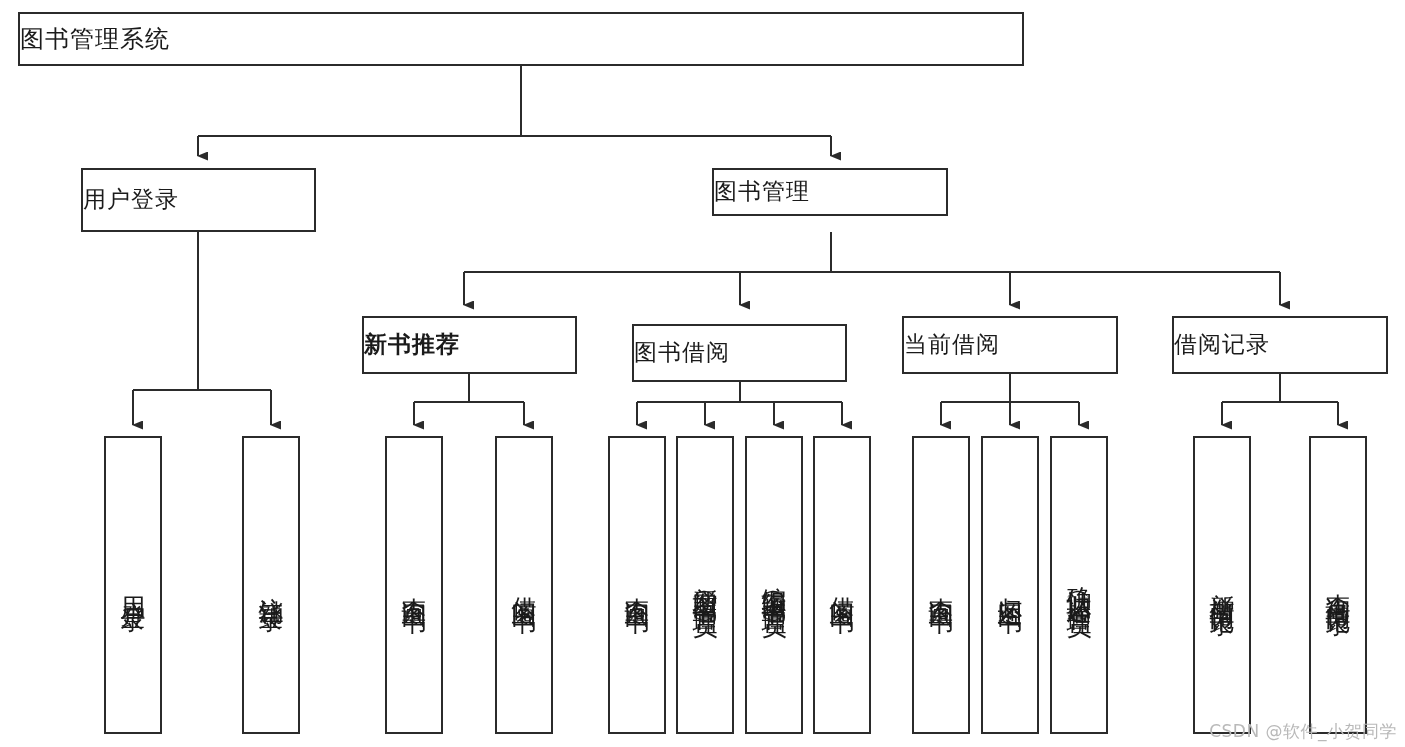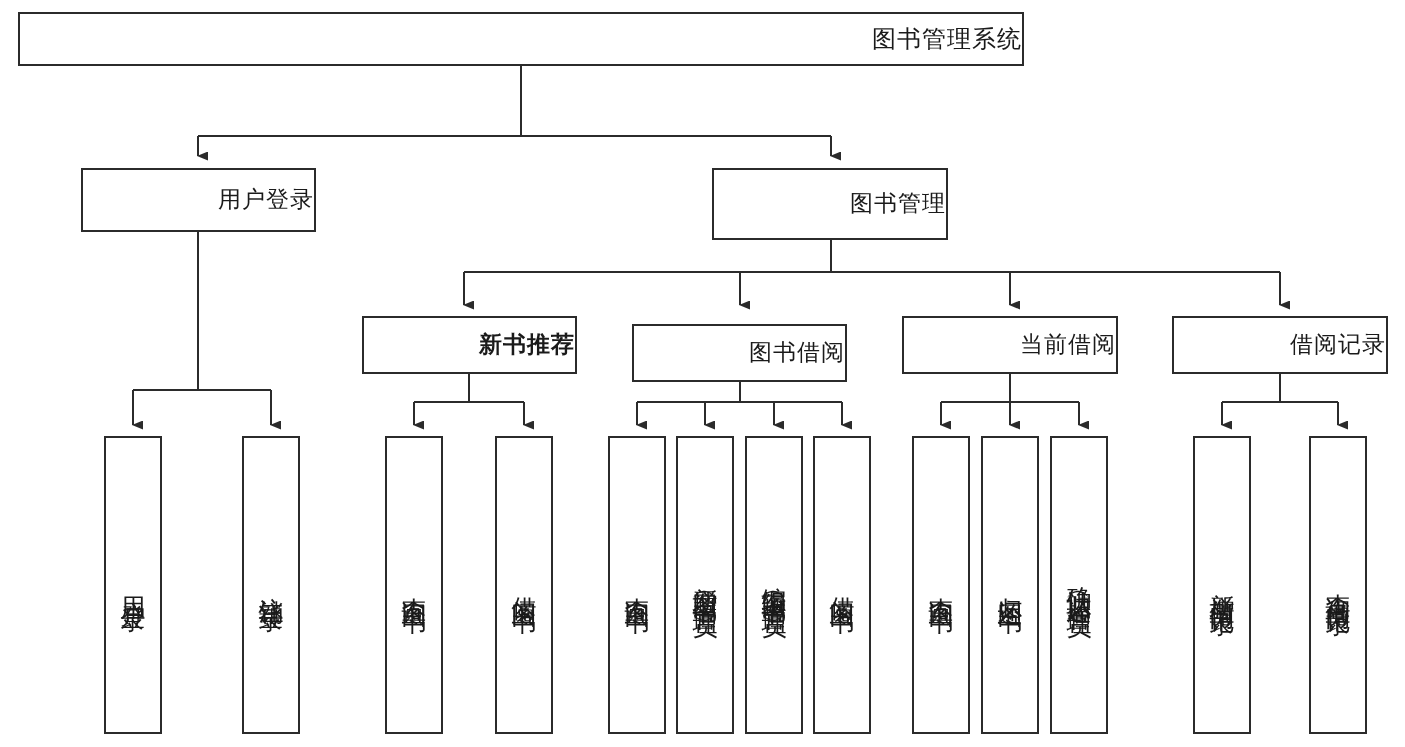--- a/index.html
+++ b/index.html
@@ -26,21 +26,21 @@
     width: 1405px;
     height: 747px;
   }
   .node {
     position: absolute;
     box-sizing: border-box;
     background: #ffffff;
     border: 2px solid #2b2b2b;
     display: flex;
     align-items: center;
-    justify-content: flex-end;
+    justify-content: flex-start;
     color: #1a1a1a;
   }
   .node-label {
     display: block;
     text-align: center;
     line-height: 1.18;
     white-space: pre-line;
   }
   .node.horiz .node-label {
     font-size: 23px;
@@ -126,21 +126,21 @@
   </svg>
 
   <div class="node horiz root" style="left:18px; top:12px; width:1006px; height:54px;">
     <span class="node-label">图书管理系统</span>
   </div>
 
   <div class="node horiz" style="left:81px; top:168px; width:235px; height:64px;">
     <span class="node-label">用户登录</span>
   </div>
 
-  <div class="node horiz" style="left:712px; top:168px; width:236px; height:72px;padding-left:16px;">
+  <div class="node horiz" style="left:712px; top:168px; width:236px; height:48px;">
     <span class="node-label">图书管理</span>
   </div>
 
   <div class="node horiz" style="left:362px; top:316px; width:215px; height:58px;font-weight:bold;">
     <span class="node-label">新书推荐</span>
   </div>
 
   <div class="node horiz" style="left:632px; top:324px; width:215px; height:58px;">
     <span class="node-label">图书借阅</span>
   </div>
@@ -198,14 +198,15 @@
   </div>
 
   <div class="node vert" style="left:1193px; top:436px; width:58px; height:298px;">
     <span class="node-label">新增借阅记录</span>
   </div>
 
   <div class="node vert" style="left:1309px; top:436px; width:58px; height:298px;">
     <span class="node-label">查询借阅记录</span>
   </div>
 
+  <div class="watermark">CSDN @软件_小贺同学</div>
 
 </div>
 
 </body></html>

